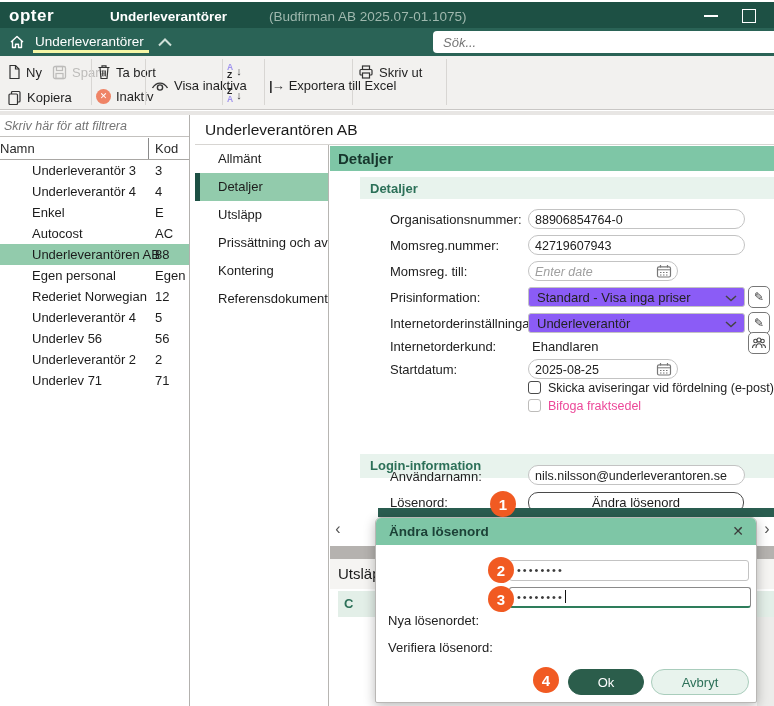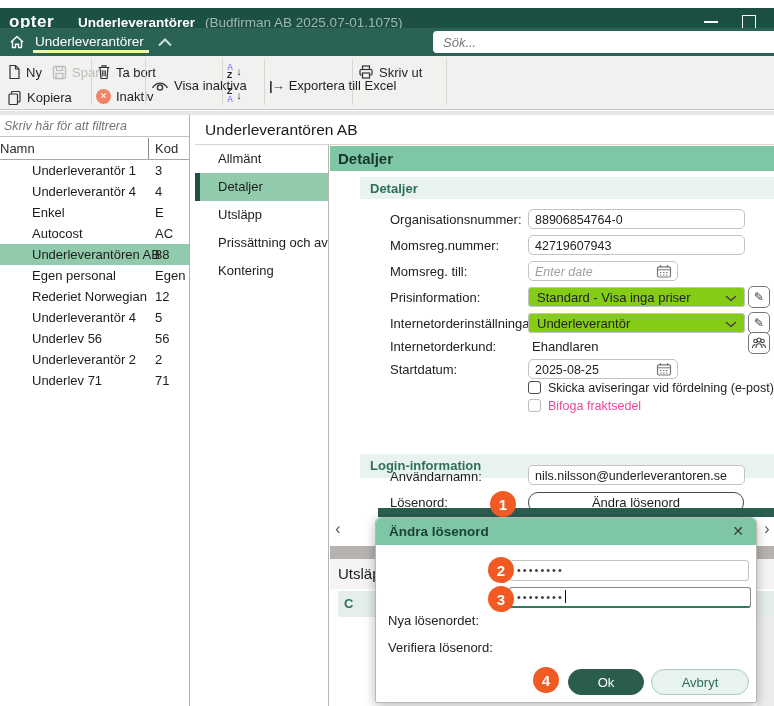--- a/index.html
+++ b/index.html
@@ -1,21 +1,21 @@
 <!DOCTYPE html>
 <html><head>
 <meta charset="utf-8">
 <style>
   html,body{margin:0;padding:0;background:#fff;}
   #app{position:relative;width:774px;height:706px;overflow:hidden;
        font-family:"Liberation Sans","DejaVu Sans",sans-serif;background:#fff;}
   .abs{position:absolute;}
 
   
-  #titlebar{left:0;top:8px;width:774px;height:28px;background:#1d5044;display:flex;align-items:center;}
+  #titlebar{left:0;top:2px;width:774px;height:28px;background:#1d5044;display:flex;align-items:center;gap:32px;}
   .logo{color:#fff;font-weight:bold;font-size:17px;margin-left:9px;letter-spacing:.5px;}
   .win-title{color:#fff;font-weight:bold;font-size:13.5px;margin-left:24px;}
   .win-sub{color:#9fb8ae;font-size:13.5px;margin-left:10px;}
   .winbtn{position:absolute;top:0;height:28px;width:34px;display:flex;align-items:center;justify-content:center;cursor:default;}
   .minbar{width:14px;height:2px;background:#fff;display:block;}
   .maxbox{width:12px;height:12px;border:1.6px solid #fff;display:block;}
 
   
   #tabbar{left:0;top:28px;width:774px;height:28px;background:#2a6356;}
   .tab-label{position:absolute;left:35px;top:6px;color:#fff;font-size:13.5px;}
@@ -61,24 +61,24 @@
   .nav-item.sel{background:#92cbac;}
   .nav-item.sel::before{content:"";position:absolute;left:0;top:0;width:5px;height:28px;background:#1d5044;}
 
   
   #content{left:330px;top:145px;width:444px;height:561px;background:#fff;}
   .content-header{position:absolute;left:0;top:1px;width:444px;height:25px;background:#7ec6a6;}
   .content-header span{position:absolute;left:8px;top:4px;font-size:15px;font-weight:bold;color:#16352c;}
   .band{position:absolute;background:#e8f3ed;}
   .band span{position:absolute;left:10px;top:4px;font-size:13px;font-weight:bold;color:#2c7058;}
   .lbl{position:absolute;font-size:13px;color:#222;white-space:nowrap;}
-  .ti{position:absolute;height:20px;background:#fff;border:1px solid #c3c3c3;border-radius:5px;
+  .ti{position:absolute;height:20px;background:#fff;border:1px solid #c3c3c3;border-radius:10px;
       font-size:12.5px;color:#222;line-height:20px;padding:0 6px;box-sizing:border-box;white-space:nowrap;overflow:hidden;}
   .ti.ph{font-style:italic;color:#a0a0a0;}
-  .dd{position:absolute;height:20px;background:#84cc16;border:1px solid #c3c3c3;border-radius:3px;
+  .dd{position:absolute;height:20px;background:#8b5cf6;border:1px solid #c3c3c3;border-radius:3px;
       font-size:13px;color:#222;line-height:20px;padding:0 24px 0 8px;box-sizing:border-box;white-space:nowrap;overflow:hidden;}
   .dd svg{position:absolute;right:7px;top:7px;}
   .cal{position:absolute;top:3px;}
   .sqbtn{position:absolute;width:22px;height:22px;background:#fff;border:1px solid #777;border-radius:5px;
       display:flex;align-items:center;justify-content:center;font-size:12px;color:#333;box-sizing:border-box;}
   .cb{position:absolute;width:13px;height:13px;border:1.3px solid #4a4a4a;border-radius:3px;background:#fff;box-sizing:border-box;}
   .cb.dis{border-color:#bdbcba;}
   .cb-lbl{position:absolute;font-size:12.5px;color:#222;white-space:nowrap;}
   .cb-lbl.dis{color:#ec4899;}
   .pill-btn{position:absolute;height:21px;background:#fff;border:1px solid #4a4a4a;border-radius:10px;
@@ -230,21 +230,21 @@
 
   <div id="listpanel" class="abs">
     <input class="filter-input" type="text" placeholder="Skriv här för att filtrera" style="">
     <div class="list-head">
       <span class="col-namn">Namn</span>
       <span class="col-kod">Kod</span>
       <div class="col-div"></div>
     </div>
     <div class="list-rows">
       <div class="lrow">
-          <span class="nm">Underleverantör 1</span>
+          <span class="nm">Underleverantör 3</span>
           <span class="kd">3</span>
         </div>
       <div class="lrow">
           <span class="nm">Underleverantör 4</span>
           <span class="kd">4</span>
         </div>
       <div class="lrow">
           <span class="nm">Enkel</span>
           <span class="kd">E</span>
         </div>
@@ -295,20 +295,23 @@
         <span>Detaljer</span>
       </div>
     <div class="nav-item">
         <span>Utsläpp</span>
       </div>
     <div class="nav-item">
         <span>Prissättning och av</span>
       </div>
     <div class="nav-item">
         <span>Kontering</span>
+      </div>
+    <div class="nav-item">
+        <span>Referensdokument</span>
       </div>
   </div>
 
   <div id="content" class="abs">
     <div class="content-header">
         <span>Detaljer</span>
       </div>
     <div class="band" style="left:30px;top:32px;width:414px;height:22px;">
         <span>Detaljer</span>
       </div>

